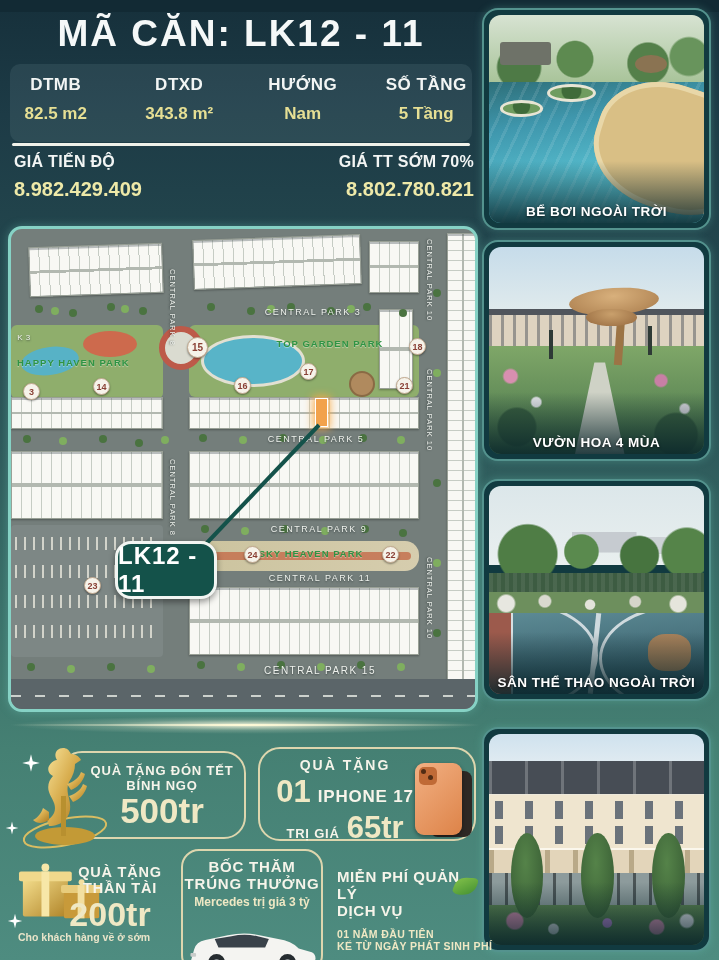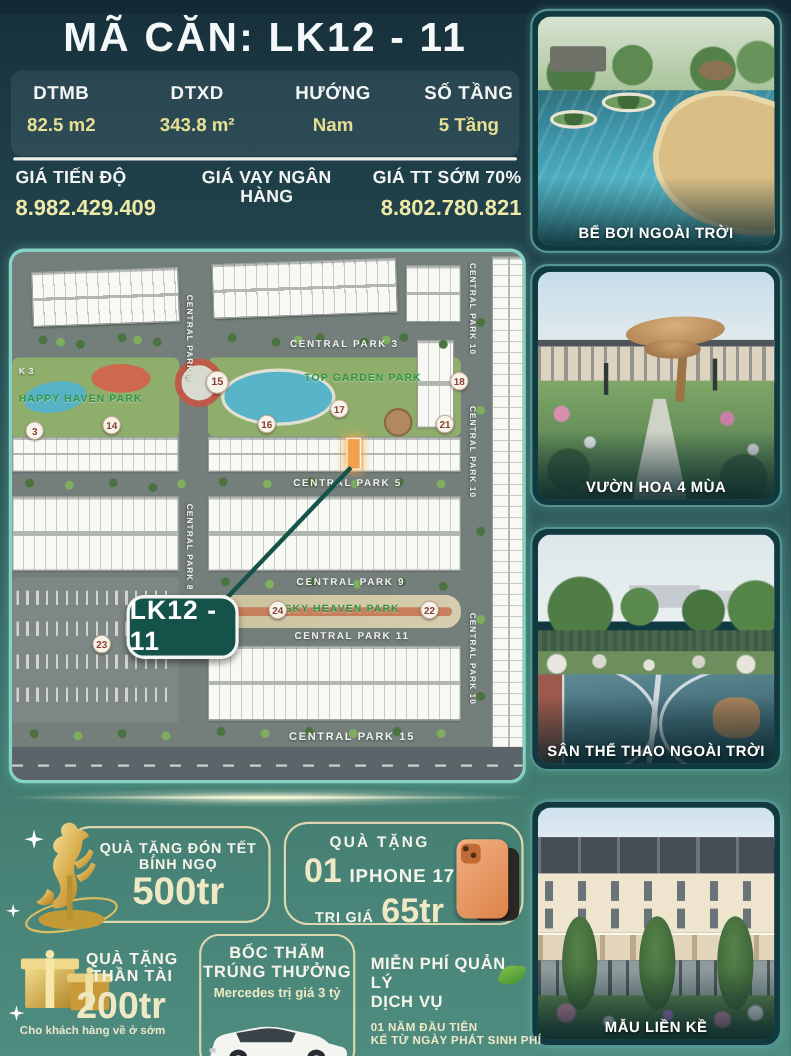--- a/index.html
+++ b/index.html
@@ -31,21 +31,21 @@
     border:3px solid #86d2c5; border-radius:14px; overflow:hidden;
     background:#747e7b; box-shadow:0 0 10px rgba(120,210,195,.35); }
   .bldg{ position:absolute; border:1px solid #99a096;
     background:linear-gradient(to bottom,transparent 47%,#b2b8b0 47%,#b2b8b0 53%,transparent 53%),
       repeating-linear-gradient(90deg,#f8f8f4 0 9px,#c6ccc4 9px 10px);
     box-shadow:inset 0 2px 0 rgba(70,80,85,.35),0 1px 2px rgba(0,0,0,.3); }
   .bldg.vert{ background:linear-gradient(to right,transparent 47%,#b2b8b0 47%,#b2b8b0 53%,transparent 53%),
       repeating-linear-gradient(0deg,#f8f8f4 0 9px,#c6ccc4 9px 10px); }
   .park{ position:absolute; background:#8fae6c; border-radius:6px; }
   .blob{ position:absolute; border-radius:50%; }
-  .st{ position:absolute; font-size:9px; font-weight:bold; color:#eef1ec; letter-spacing:1.5px;
+  .st{ position:absolute; font-size:9px; font-weight:normal; color:#eef1ec; letter-spacing:1.5px;
     text-align:center; text-shadow:0 1px 2px rgba(40,50,50,.7); white-space:nowrap; }
   .st.vert{ writing-mode:vertical-rl; letter-spacing:1px; font-size:7.5px; }
   .pk{ position:absolute; font-size:9.5px; font-weight:bold; color:#2f9444; letter-spacing:1px;
     text-align:center; text-shadow:0 1px 1px rgba(255,255,255,.45); white-space:nowrap; }
   .mk{ position:absolute; width:17px; height:17px; border-radius:50%; background:#f6f3ea;
     border:1px solid #c2a98f; color:#8a4035; font-size:9px; font-weight:bold;
     display:flex; align-items:center; justify-content:center; box-shadow:0 1px 2px rgba(0,0,0,.4); z-index:5;margin-left:16px; }
   .mk.big{ width:21px; height:21px; font-size:10px; }
   .round{ position:absolute; left:148px; top:97px; width:44px; height:44px; border-radius:50%;
     background:#dadbd0; border:6px solid #bd5a49; }
@@ -218,21 +218,20 @@
     </div>
   </div>
   <div class="divider"></div>
 
   <div class="prices">
     <div class="price p1">
       <div class="price-l">GIÁ TIẾN ĐỘ</div>
       <div class="price-v">8.982.429.409</div>
     </div>
     <div class="price p2">
-      <div class="price-l">GIÁ VAY NGÂN HÀNG</div>
     </div>
     <div class="price p3">
       <div class="price-l">GIÁ TT SỚM 70%</div>
       <div class="price-v">8.802.780.821</div>
     </div>
   </div>
 
   <div class="map">
 
     <div class="bldg" style="left:18px;top:16px;width:134px;height:50px;transform:rotate(-2deg)"></div>
@@ -374,21 +373,20 @@
       <div class="t-roof"></div>
       <div class="t-face"></div>
       <div class="t-loggia"></div>
       <div class="t-ground"></div>
       <div class="t-green"></div>
       <div class="t-tree" style="left:10%"></div>
       <div class="t-tree" style="left:43%"></div>
       <div class="t-tree" style="left:76%"></div>
       <div class="cap-shade"></div>
     </div>
-    <div class="cap">MẪU LIỀN KỀ</div>
   </div>
 
   <div class="flare"></div>
 
   <div class="pbox" style="left:60px;top:751px;width:186px;height:88px">
     <div class="pline" style="font-size:13px;margin-top:10px;padding-left:18px">QUÀ TẶNG ĐÓN TẾT</div>
     <div class="pline" style="font-size:13px;padding-left:18px">BÍNH NGỌ</div>
     <div class="amount-lg" style="padding-left:18px">500tr</div>
   </div>
   <svg class="abs" style="left:12px;top:740px" width="110" height="110" viewBox="0 0 100 110">

